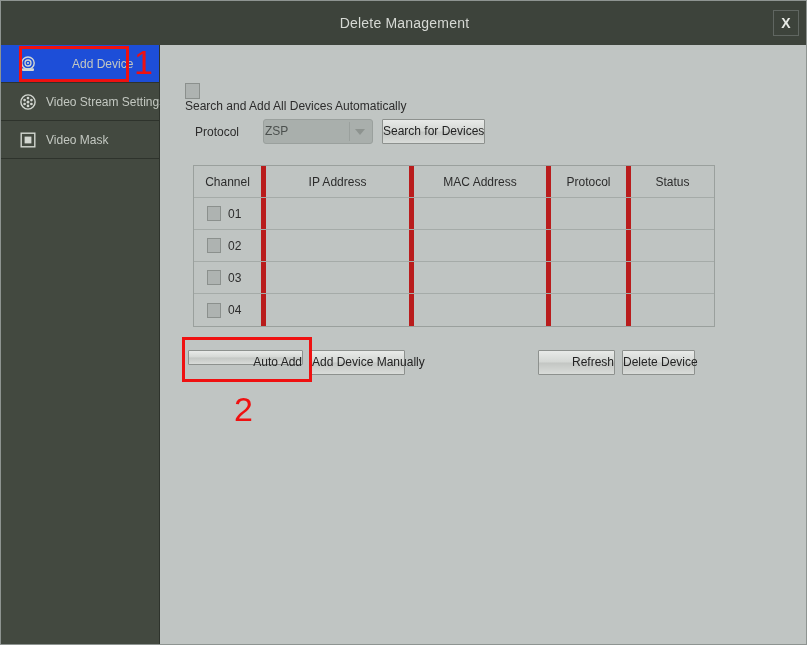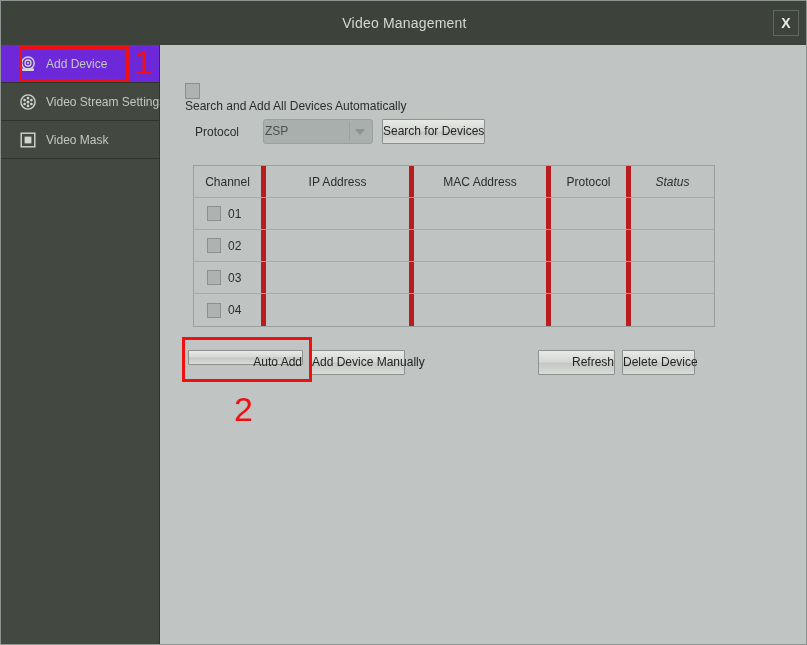--- a/index.html
+++ b/index.html
@@ -72,21 +72,22 @@
     position: relative;
     height: 38px;
     box-sizing: border-box;
     border-bottom: 1px solid #2e332c;
     display: flex;
     align-items: center;
     padding-left: 18px;
     cursor: pointer;
   }
   .side-item.selected {
-    background: #6d28d9;
+    background: #1d4ed8;
+    gap: 26px;
   }
   .side-ico {
     width: 18px;
     height: 18px;
     margin-right: 9px;
     flex: 0 0 auto;
     display: block;
   }
   .side-label {
     color: #c3c8c1;
@@ -227,21 +228,21 @@
   .th, .td {
     box-sizing: border-box;
     border-right: 5px solid #b91c1c;
     font-size: 12px;
     color: #2c2c2c;
     display: flex;
     align-items: center;
     justify-content: center;
     height: 100%;
   }
-  .th:last-child, .td:last-child { border-right: none; font-style: italic; }
+  .th:last-child, .td:last-child { border-right: none; }
   .c-channel { width: 72px; }
   .c-ip      { width: 148px; text-align: right; }
   .c-mac     { width: 137px; }
   .c-proto   { width: 80px; }
   .c-status  { width: 83px; }
   .td.c-channel {
     justify-content: flex-start;
     padding-left: 13px;
   }
   .rowchk {
@@ -321,21 +322,21 @@
   }
   .annot-1 { left: 133px; top: 44px; }
   .annot-2 { left: 233px; top: 391px; }
 </style>
 </head>
 <body>
 
 <div id="app">
 
   <div class="titlebar">
-    <div class="titlebar-text">Video Management</div>
+    <div class="titlebar-text">Delete Management</div>
     <div class="close-btn">X</div>
   </div>
 
   <div class="sidebar">
     <div class="side-item selected">
       <span class="side-ico">
         <svg width="18" height="18" viewBox="0 0 18 18">
           <ellipse cx="9" cy="8" rx="6.2" ry="6" fill="none" stroke="#d3d7d1" stroke-width="1.4"></ellipse>
           <ellipse cx="9" cy="8" rx="3" ry="3" fill="none" stroke="#d3d7d1" stroke-width="1.3"></ellipse>
           <ellipse cx="9" cy="8" rx="1.1" ry="1.1" fill="#d3d7d1"></ellipse>

